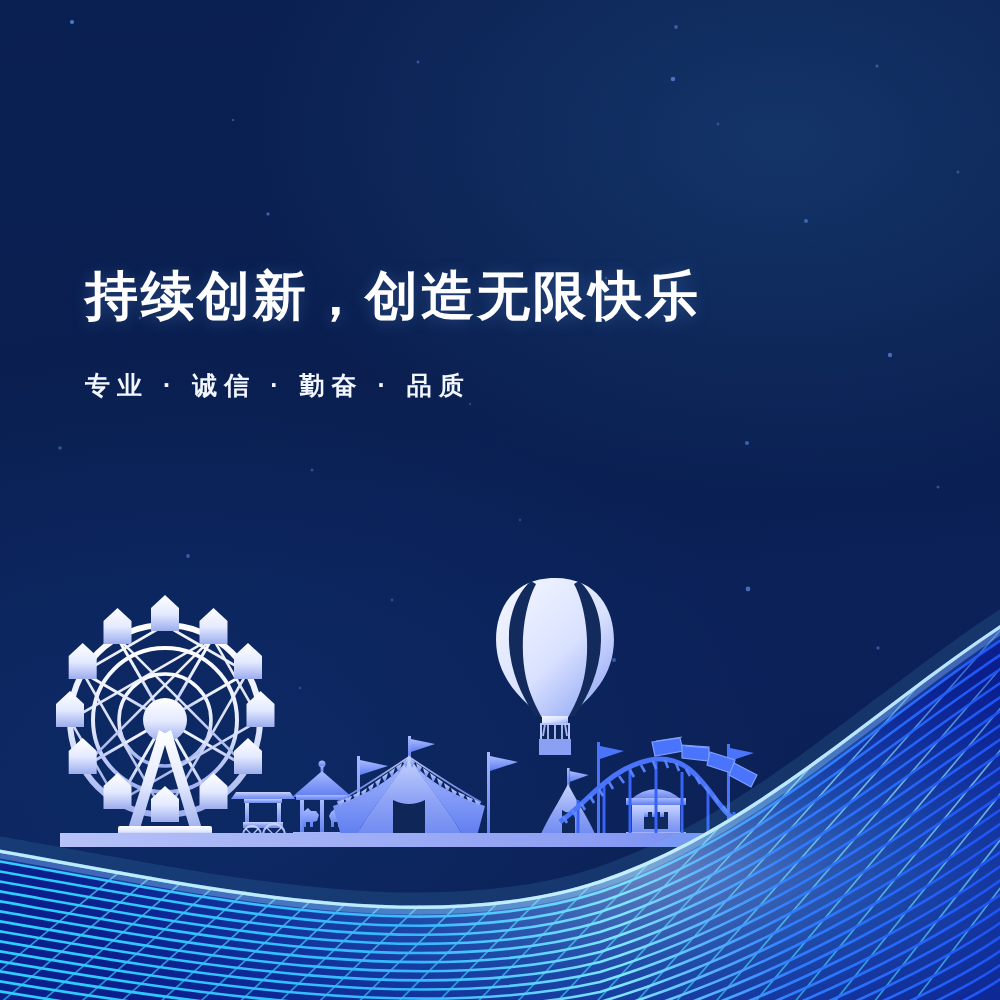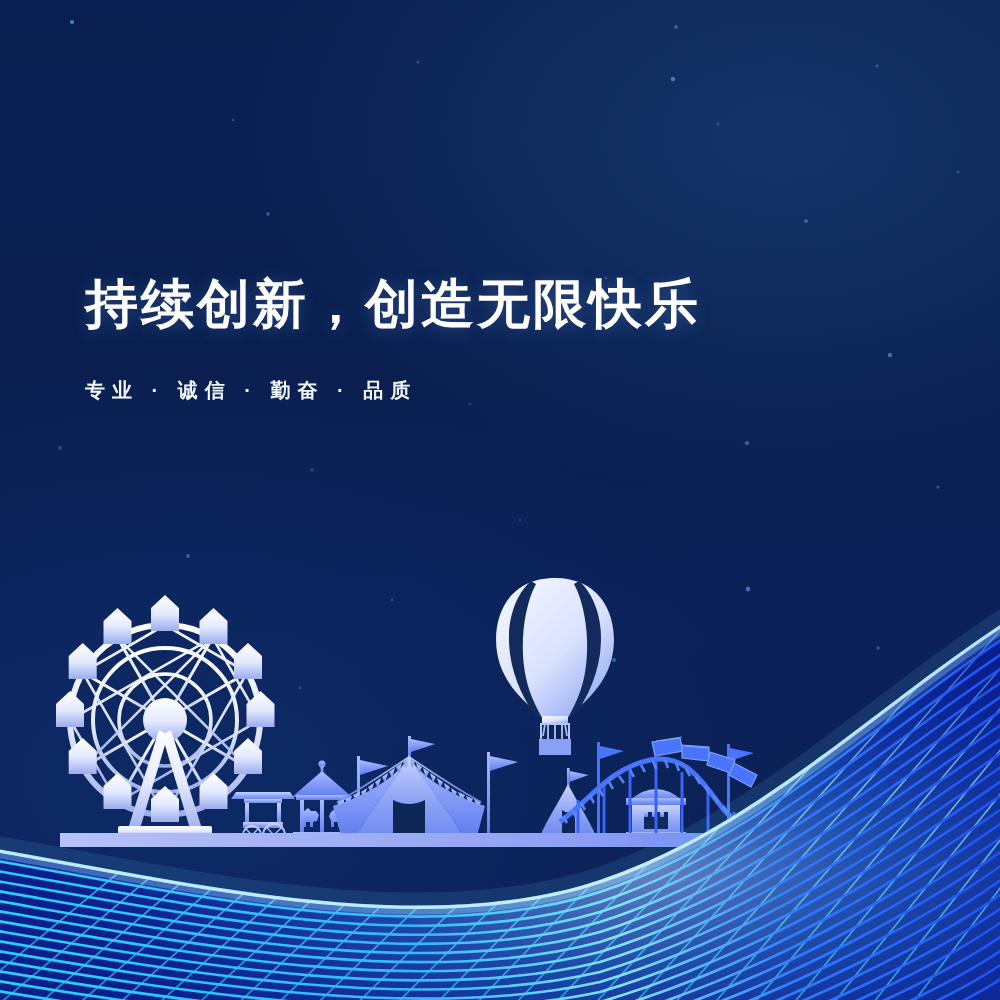--- a/index.html
+++ b/index.html
@@ -26,37 +26,37 @@
   #sky {
     background:
       radial-gradient(ellipse 800px 520px at 78% 14%, #143468 0%, rgba(20,52,104,0) 68%),
       radial-gradient(ellipse 900px 600px at 18% 78%, #0d2a66 0%, rgba(13,42,102,0) 70%),
       linear-gradient(175deg, #0b2052 0%, #0a1f50 38%, #0b2158 62%, #0c1f52 100%);
   }
   
   #text-block {
     position: absolute;
     left: 85px;
-    top: 274px;
+    top: 266px;
     width: 720px;
   }
   #headline {
     margin: 0;
     font-size: 53px;
     line-height: 1.15;
     font-weight: bold;
     color: #ffffff;
     letter-spacing: 3px;
     white-space: nowrap;
     text-shadow: 0 2px 16px rgba(120,180,255,0.25);
   }
   #subhead {
     margin: 0;
     padding-top: 42px;
-    font-size: 20px;
+    font-size: 25px;
     font-weight: bold;
     color: #f2f6ff;
     letter-spacing: 7px;
     white-space: nowrap;
   }
   .sr {
     position: absolute;
     width: 1px; height: 1px;
     overflow: hidden;
     clip: rect(0 0 0 0);

